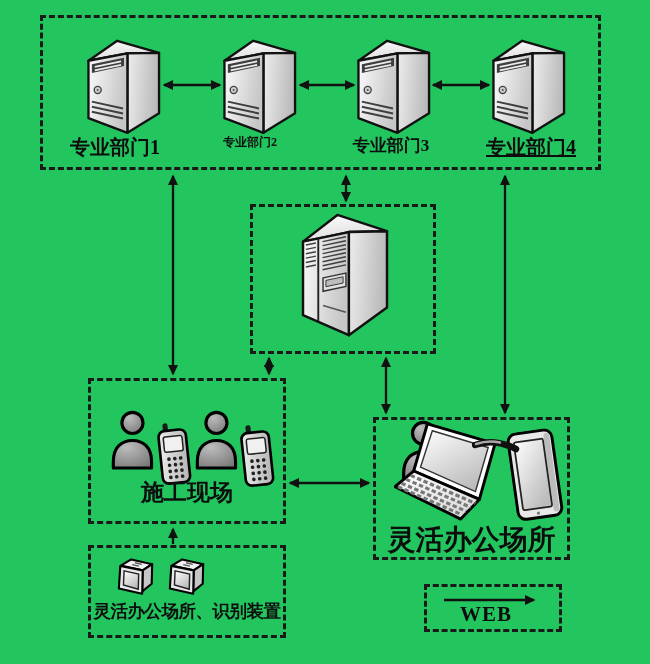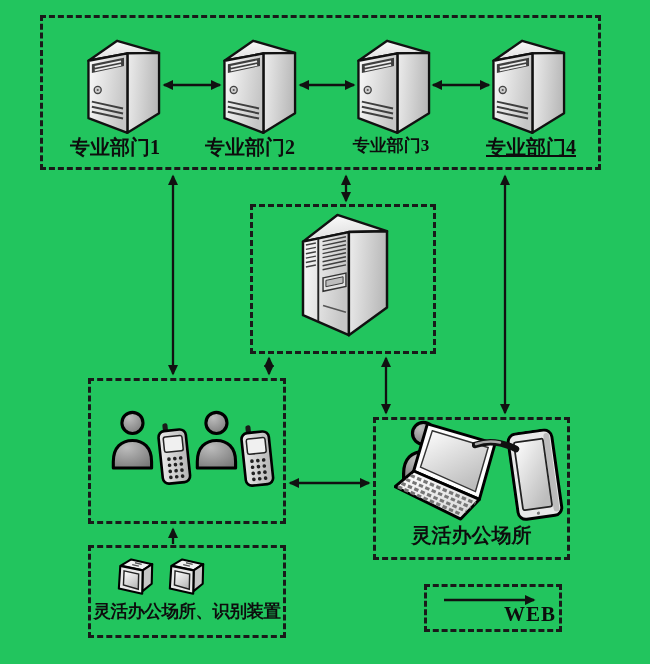--- a/index.html
+++ b/index.html
@@ -172,40 +172,41 @@
       <use href="#sym-server"></use>
     </svg>
   <svg class="icon" style="left:357px;top:39px;" width="74" height="98">
       <use href="#sym-server"></use>
     </svg>
   <svg class="icon" style="left:492px;top:39px;" width="74" height="98">
       <use href="#sym-server"></use>
     </svg>
 
   <div class="node-label" style="left:55px;top:136px;width:120px;font-size:20px;">专业部门1</div>
-  <div class="node-label" style="left:190px;top:136px;width:120px;font-size:20px;">专业部门2</div>
+  <div class="node-label" style="left:190px;top:136px;width:120px;font-size:12px;">专业部门2</div>
   <div class="node-label" style="left:331px;top:136px;width:120px;font-size:17px;">专业部门3</div>
   <div class="node-label" style="left:471px;top:136px;width:120px;font-size:20px;text-decoration:underline;">专业部门4</div>
 
   <svg class="icon" style="left:301px;top:213px;" width="88" height="126">
       <use href="#sym-cloudserver"></use>
     </svg>
 
   <svg class="icon" style="left:110px;top:410px;" width="48" height="60">
       <use href="#sym-worker"></use>
     </svg>
   <svg class="icon" style="left:158px;top:422px;transform:rotate(-6deg);" width="33" height="63">
       <use href="#sym-phone"></use>
     </svg>
   <svg class="icon" style="left:194px;top:410px;" width="48" height="60">
       <use href="#sym-worker"></use>
     </svg>
   <svg class="icon" style="left:241px;top:424px;transform:rotate(-6deg);" width="33" height="63">
       <use href="#sym-phone"></use>
     </svg>
+  <div class="node-label" style="left:88px;top:480px;width:198px;font-size:23px;">施工现场</div>
 
   <svg class="icon" style="left:116px;top:556px;" width="40" height="44">
       <use href="#sym-monitor"></use>
     </svg>
   <svg class="icon" style="left:167px;top:556px;" width="40" height="44">
       <use href="#sym-monitor"></use>
     </svg>
   <div class="node-label" style="left:88px;top:601px;width:198px;font-size:17.5px;letter-spacing:-0.5px;">灵活办公场所、识别装置</div>
 
   <svg class="icon" style="left:400px;top:420px;" width="50" height="62">
@@ -213,23 +214,23 @@
     </svg>
   <svg class="icon" style="left:394px;top:422px;" width="106" height="100">
       <use href="#sym-laptop"></use>
     </svg>
   <svg class="icon" style="left:511px;top:430px;transform:rotate(-8deg);" width="50" height="90">
       <use href="#sym-tablet"></use>
     </svg>
   <svg class="icon" style="left:472px;top:438px;" width="48" height="18">
       <use href="#sym-stylus"></use>
     </svg>
-  <div class="node-label" style="left:373px;top:524px;width:197px;font-size:20px;">灵活办公场所</div>
-
-  <div class="node-label" style="left:424px;top:602px;width:124px;font-size:21px;letter-spacing:1px;padding-left:44px;">WEB</div>
+  <div class="node-label" style="left:373px;top:524px;width:197px;font-size:28px;">灵活办公场所</div>
+
+  <div class="node-label" style="left:424px;top:602px;width:124px;font-size:21px;letter-spacing:1px;">WEB</div>
 
   <svg id="arrow-layer" viewBox="0 0 650 664">
     <g stroke="#111" stroke-width="2.3" fill="none">
       <line x1="164" y1="85" x2="220" y2="85" marker-start="url(#mA)" marker-end="url(#mA)"></line>
       <line x1="300" y1="85" x2="354" y2="85" marker-start="url(#mA)" marker-end="url(#mA)"></line>
       <line x1="433" y1="85" x2="489" y2="85" marker-start="url(#mA)" marker-end="url(#mA)"></line>
       <line x1="173" y1="176" x2="173" y2="374" marker-start="url(#mA)" marker-end="url(#mA)"></line>
       <line x1="346" y1="176" x2="346" y2="201" marker-start="url(#mA)" marker-end="url(#mA)"></line>
       <line x1="505" y1="176" x2="505" y2="413" marker-start="url(#mA)" marker-end="url(#mA)"></line>
       <line x1="269" y1="358" x2="269" y2="374" marker-start="url(#mA)" marker-end="url(#mA)"></line>

